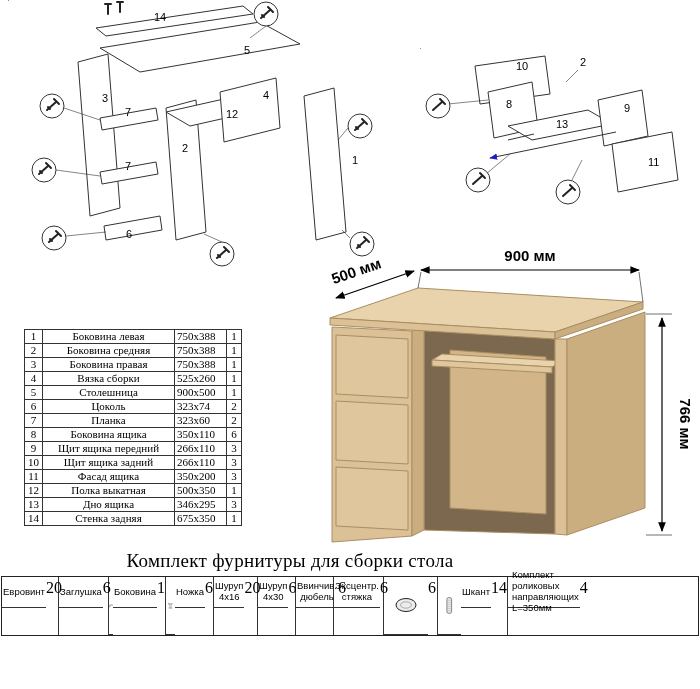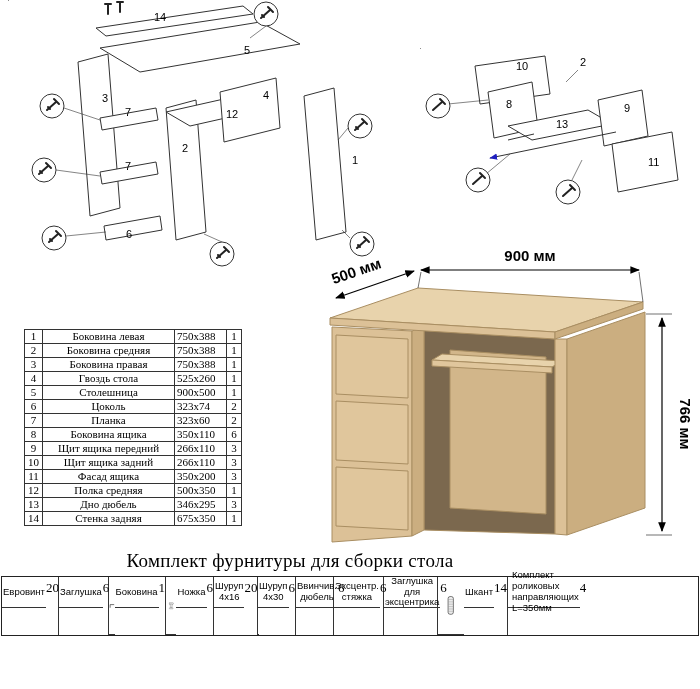--- a/index.html
+++ b/index.html
@@ -34,21 +34,21 @@
   #title{left:0;top:550px;width:580px;text-align:center;font-size:19px;letter-spacing:.3px}
   
   #hardware{left:1px;top:576px;width:698px;border:1px solid #222;display:grid;
     grid-template-columns:57px 50px 57px 48px 44px 38px 38px 50px 54px 70px 44px auto}
   .hw-col{border-right:1px solid #333;display:flex;flex-direction:row}
   .hw-col:last-child{border-right:none}
   .hw-icon{height:58px;border-bottom:1px solid #333;display:flex;align-items:center;justify-content:center;overflow:hidden}
   .hw-name{height:31px;border-bottom:1px solid #333;display:flex;align-items:center;justify-content:center;
     text-align:center;font-family:"Liberation Sans",sans-serif;font-size:9.5px;line-height:1.15;padding:1px}
   .hw-name.left{justify-content:flex-start;text-align:left;padding-left:4px}
-  .hw-qty{height:21px;display:flex;align-items:center;justify-content:center;font-size:13px}
+  .hw-qty{height:21px;display:flex;align-items:center;justify-content:center;font-size:16px}
   .hwic{stroke:#222;stroke-width:1;fill:none}
   .hwic .f{fill:#ececec}
   .hwic .g{stroke:#999;stroke-width:.8}
 </style>
 </head>
 <body>
 
 <div class="abs lineart" id="diagram-left">
 <svg width="385" height="292" viewBox="0 0 385 292">
   <g id="scrG" class="scr">
@@ -203,21 +203,21 @@
           <td class="c-qty">1</td>
         </tr>
   <tr>
           <td class="c-num">3</td>
           <td class="c-name">Боковина правая</td>
           <td class="c-size">750x388</td>
           <td class="c-qty">1</td>
         </tr>
   <tr>
           <td class="c-num">4</td>
-          <td class="c-name">Гвоздь стола</td>
+          <td class="c-name">Вязка сборки</td>
           <td class="c-size">525x260</td>
           <td class="c-qty">1</td>
         </tr>
   <tr>
           <td class="c-num">5</td>
           <td class="c-name">Столешница</td>
           <td class="c-size">900x500</td>
           <td class="c-qty">1</td>
         </tr>
   <tr>
@@ -251,27 +251,27 @@
           <td class="c-qty">3</td>
         </tr>
   <tr>
           <td class="c-num">11</td>
           <td class="c-name">Фасад ящика</td>
           <td class="c-size">350x200</td>
           <td class="c-qty">3</td>
         </tr>
   <tr>
           <td class="c-num">12</td>
-          <td class="c-name">Полка средняя</td>
+          <td class="c-name">Полка выкатная</td>
           <td class="c-size">500x350</td>
           <td class="c-qty">1</td>
         </tr>
   <tr>
           <td class="c-num">13</td>
-          <td class="c-name">Дно дюбель</td>
+          <td class="c-name">Дно ящика</td>
           <td class="c-size">346x295</td>
           <td class="c-qty">3</td>
         </tr>
   <tr>
           <td class="c-num">14</td>
           <td class="c-name">Стенка задняя</td>
           <td class="c-size">675x350</td>
           <td class="c-qty">1</td>
         </tr>
 </tbody>
@@ -452,21 +452,20 @@
     <div class="hw-qty">6</div>
   </div>
 
   <div class="hw-col">
     <div class="hw-icon">
       <svg class="hwic" width="44" height="52" viewBox="0 0 44 52">
         <ellipse class="f" cx="22" cy="25" rx="10" ry="6.5"></ellipse>
         <ellipse class="g" cx="22" cy="25" rx="5.5" ry="3.2"></ellipse>
         </svg>
     </div>
-    <div class="hw-name">Заглушка для эксцентрика</div>
     <div class="hw-qty">6</div>
   </div>
 
   <div class="hw-col">
     <div class="hw-icon">
       <svg class="hwic" width="44" height="52" viewBox="0 0 44 52">
         <rect class="f" x="17" y="10" width="9" height="30" rx="3.5"></rect>
         <line class="g" x1="17" y1="15" x2="26" y2="15"></line>
           <line class="g" x1="17" y1="19" x2="26" y2="19"></line>
         <line class="g" x1="17" y1="23" x2="26" y2="23"></line>

